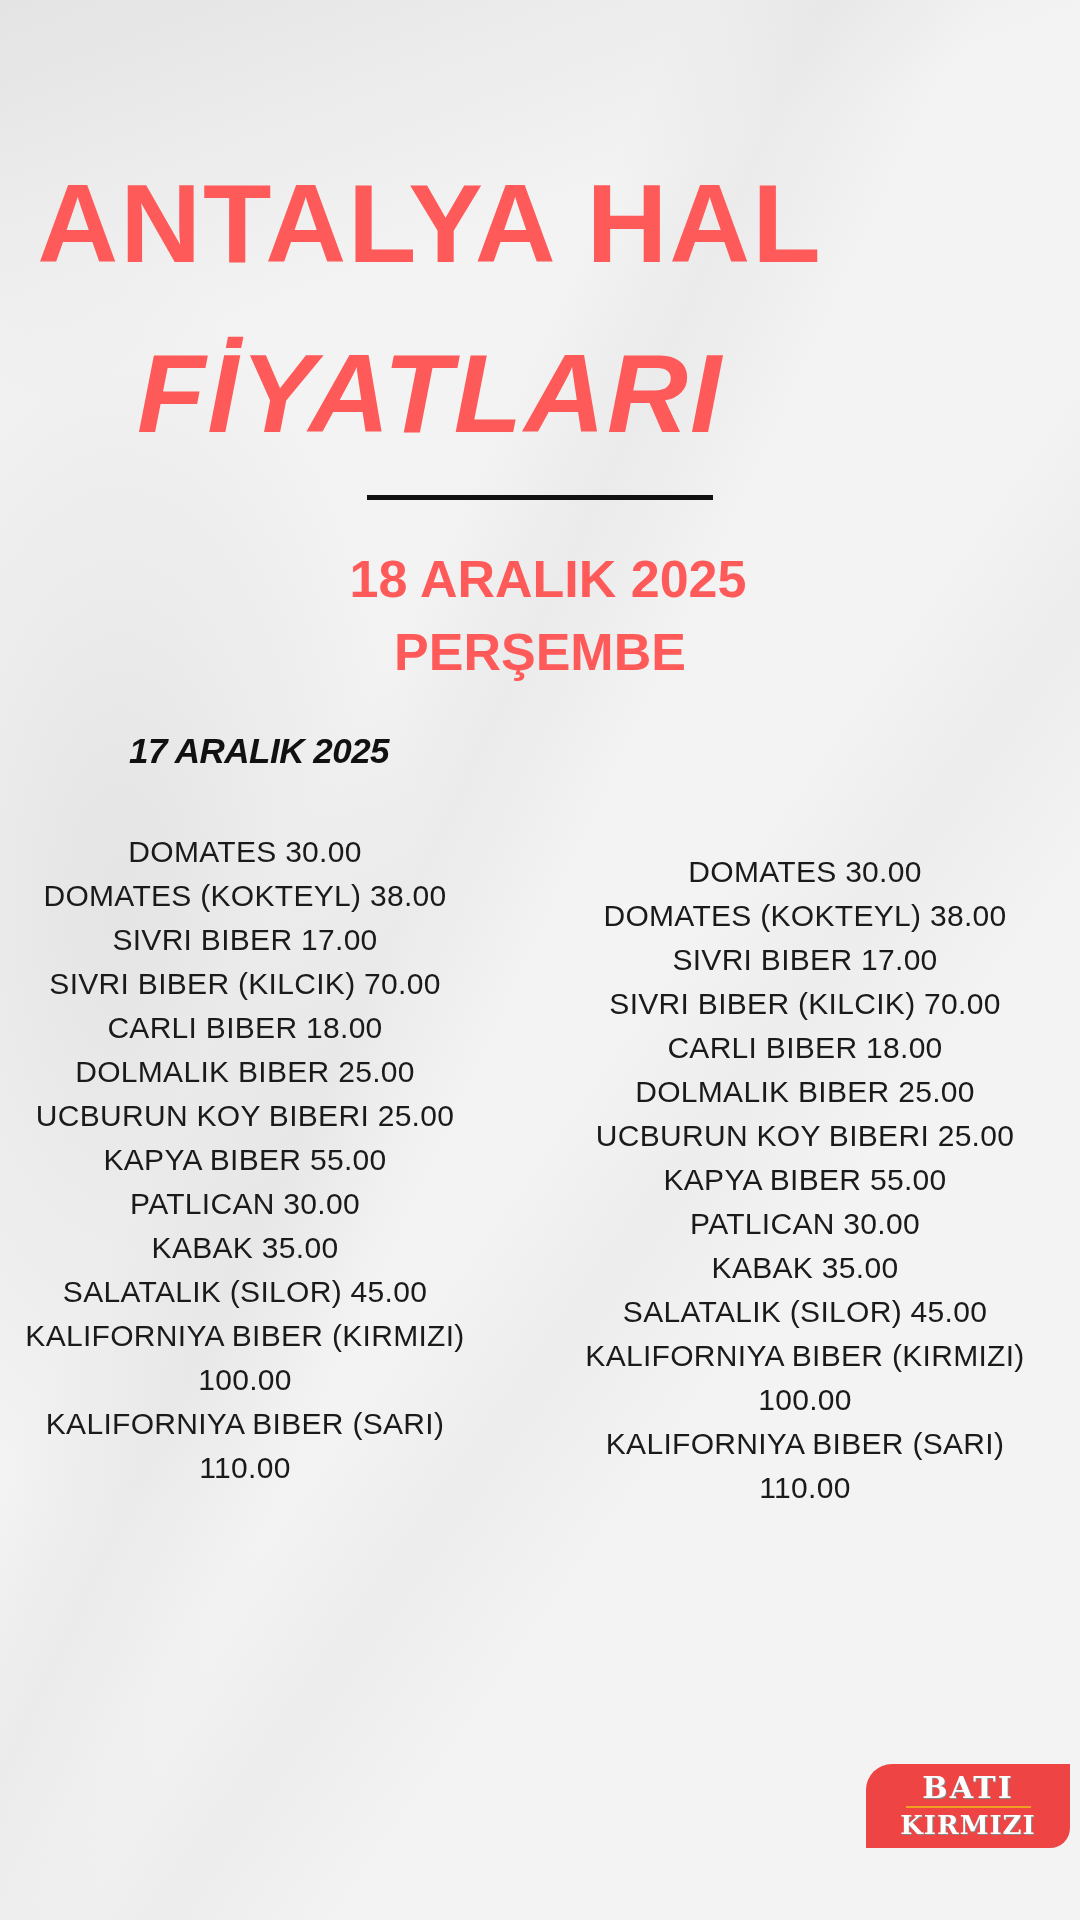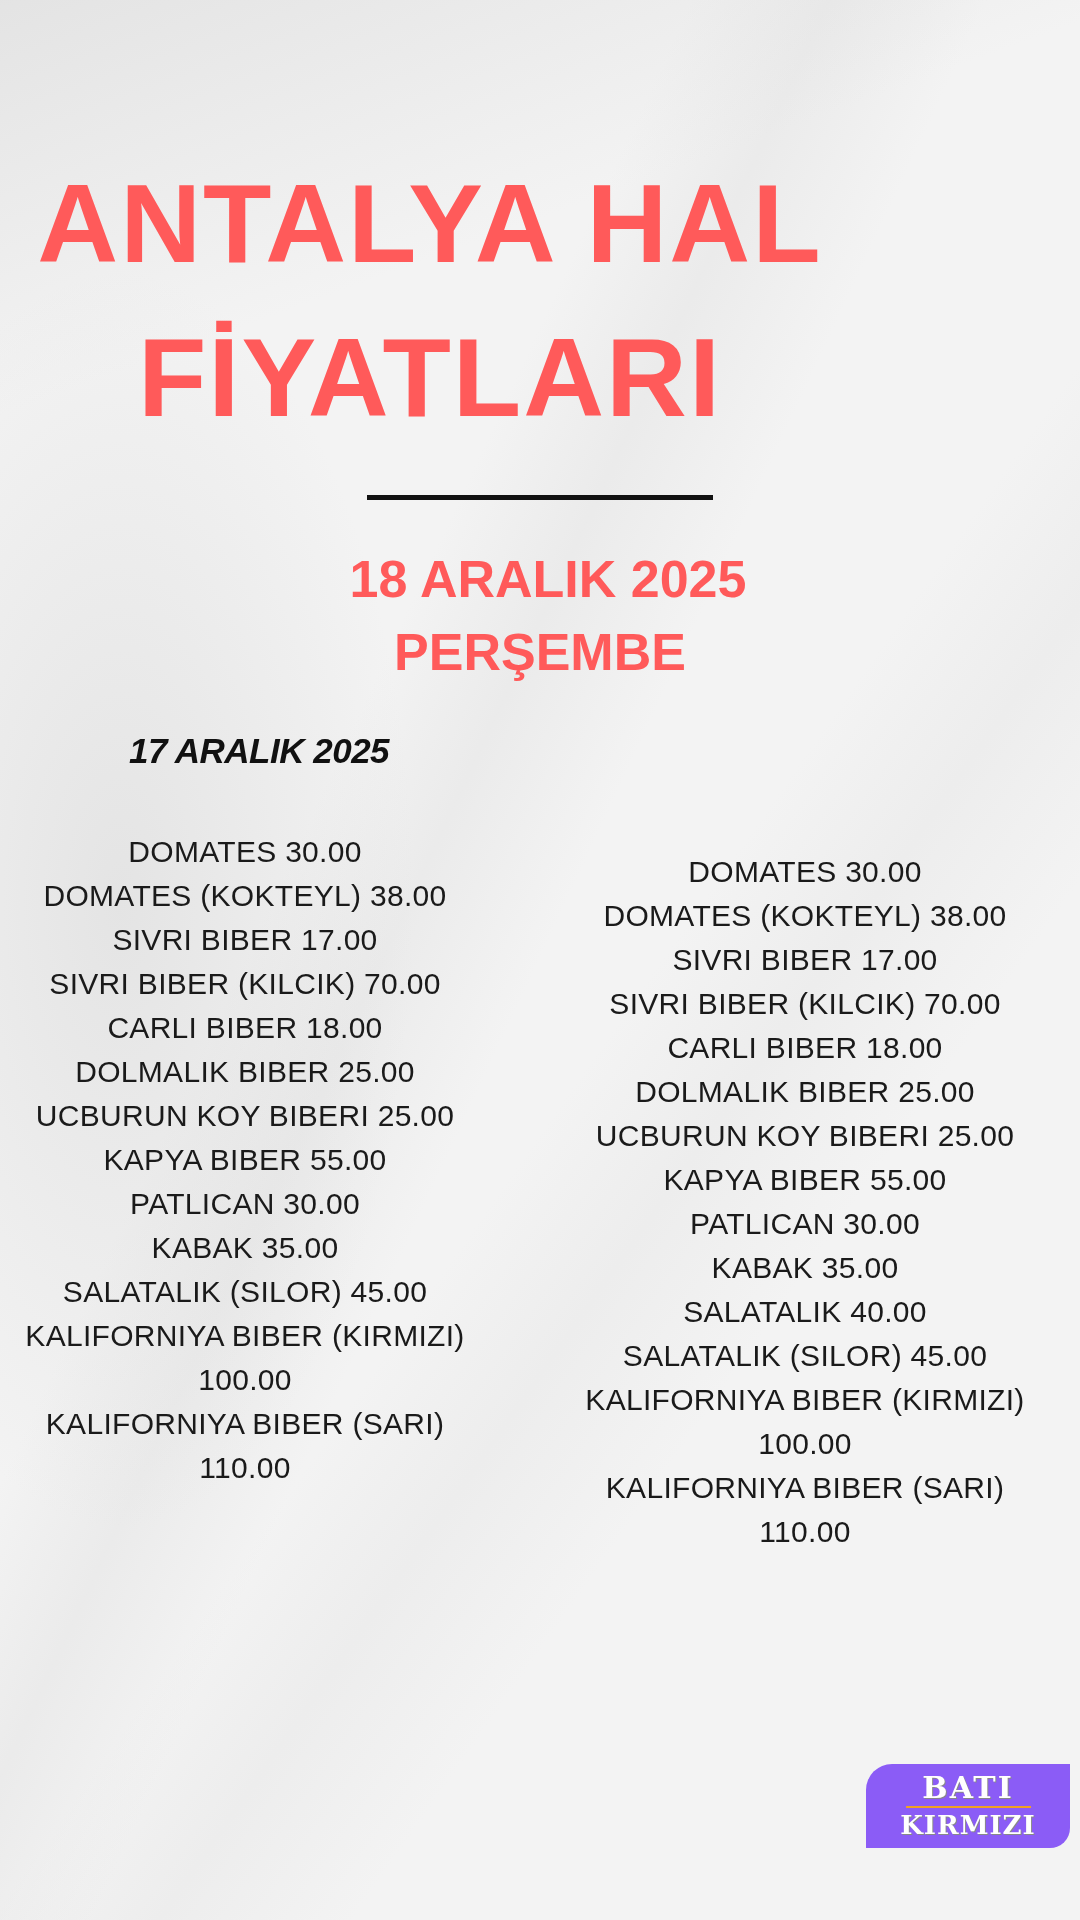--- a/index.html
+++ b/index.html
@@ -13,21 +13,21 @@
         #f3f3f3;
       font-family: "Liberation Sans", sans-serif;
     }
     .abs { position: absolute; }
     .title {
       left: 0; width: 860px; text-align: center;
       color: #ff5a5a; font-weight: bold; font-size: 112px; line-height: 112px;
       letter-spacing: 2px; transform: scaleY(1.0);
     }
     #title1 { top: 168px; }
-    #title2 { top: 322px; }
+    #title2 { top: 338px; font-style: italic; }
     .divider { left: 367px; top: 495px; width: 346px; height: 5px; background: #111; }
     .subtitle {
       left: 0; width: 1080px; text-align: center;
       color: #ff5a5a; font-weight: bold; font-size: 52px; line-height: 60px;
     }
     #sub1 { top: 549px; padding-left: 8px; }
     #sub2 { top: 622px; }
     .col-head {
       text-align: center; color: #111; font-weight: bold; font-style: italic;
       font-size: 35px; line-height: 46px; letter-spacing: -0.5px;
@@ -36,21 +36,21 @@
     #right-head { left: 535px; width: 530px; top: 720px; font-size: 33px; line-height: 46px; }
     .list {
       text-align: center; color: #1a1a1a; font-size: 30px; line-height: 44px;
       letter-spacing: 0.3px;
     }
     .list div { white-space: nowrap; }
     #left-list { left: 0; width: 490px; top: 830px; }
     #right-list { left: 535px; width: 540px; top: 850px; }
     .logo {
       left: 866px; top: 1764px; width: 204px; height: 84px;
-      background: #8b5cf6; border-radius: 26px 0 0 0;
+      background: #ef4444; border-radius: 26px 0 0 0;
       border-bottom-right-radius: 20px;
       display: flex; flex-direction: column; align-items: center; justify-content: center;
     }
     .logo span {
       font-family: "DejaVu Serif", serif; font-weight: bold; color: #fff;
       text-shadow: 1px 1px 0 #888;
     }
     .logo .l1 { font-size: 30px; line-height: 32px; letter-spacing: 2px; }
     .logo .rule { width: 125px; height: 2px; background: #f0a020; margin: 2px 0; }
     .logo .l2 { font-size: 26px; line-height: 30px; letter-spacing: 1px; }
@@ -90,21 +90,20 @@
   <div>DOMATES 30.00</div>
   <div>DOMATES (KOKTEYL) 38.00</div>
   <div>SIVRI BIBER 17.00</div>
   <div>SIVRI BIBER (KILCIK) 70.00</div>
   <div>CARLI BIBER 18.00</div>
   <div>DOLMALIK BIBER 25.00</div>
   <div>UCBURUN KOY BIBERI 25.00</div>
   <div>KAPYA BIBER 55.00</div>
   <div>PATLICAN 30.00</div>
   <div>KABAK 35.00</div>
-  <div>SALATALIK 40.00</div>
   <div>SALATALIK (SILOR) 45.00</div>
   <div>KALIFORNIYA BIBER (KIRMIZI)</div>
   <div>100.00</div>
   <div>KALIFORNIYA BIBER (SARI)</div>
   <div>110.00</div>
 </div>
 
 <div class="abs logo">
   <span class="l1">BATI</span>
   <div class="rule"></div>

